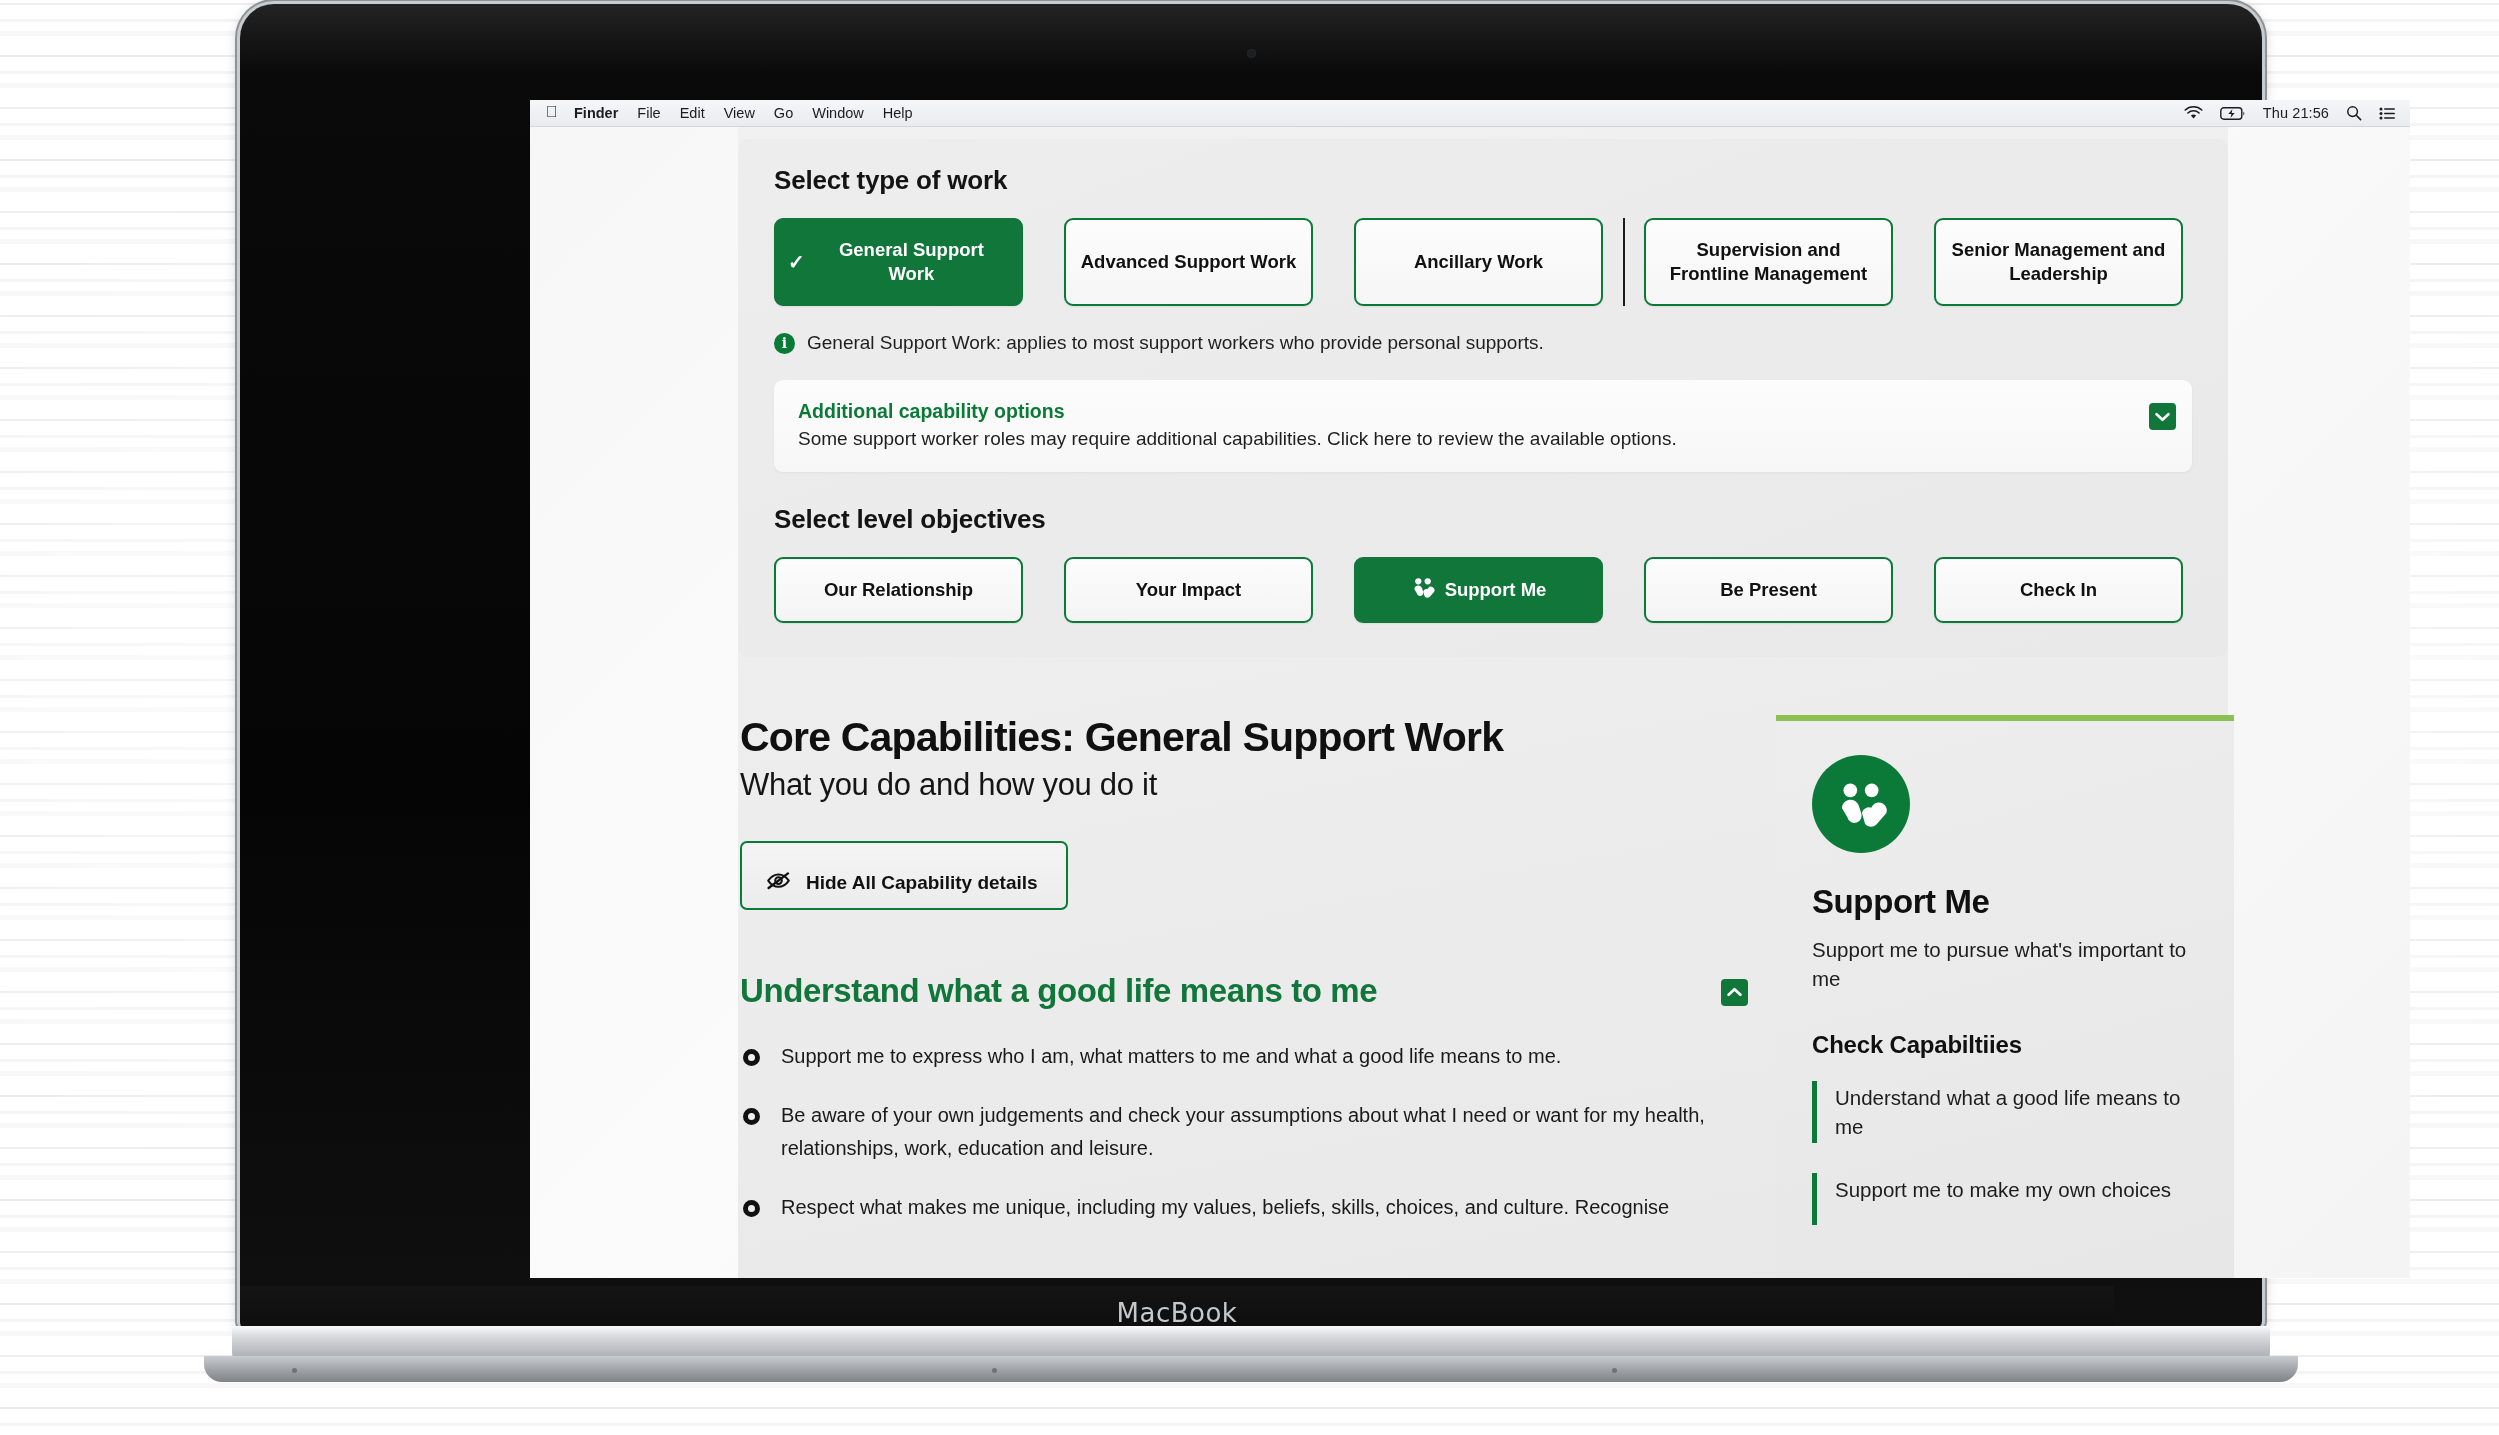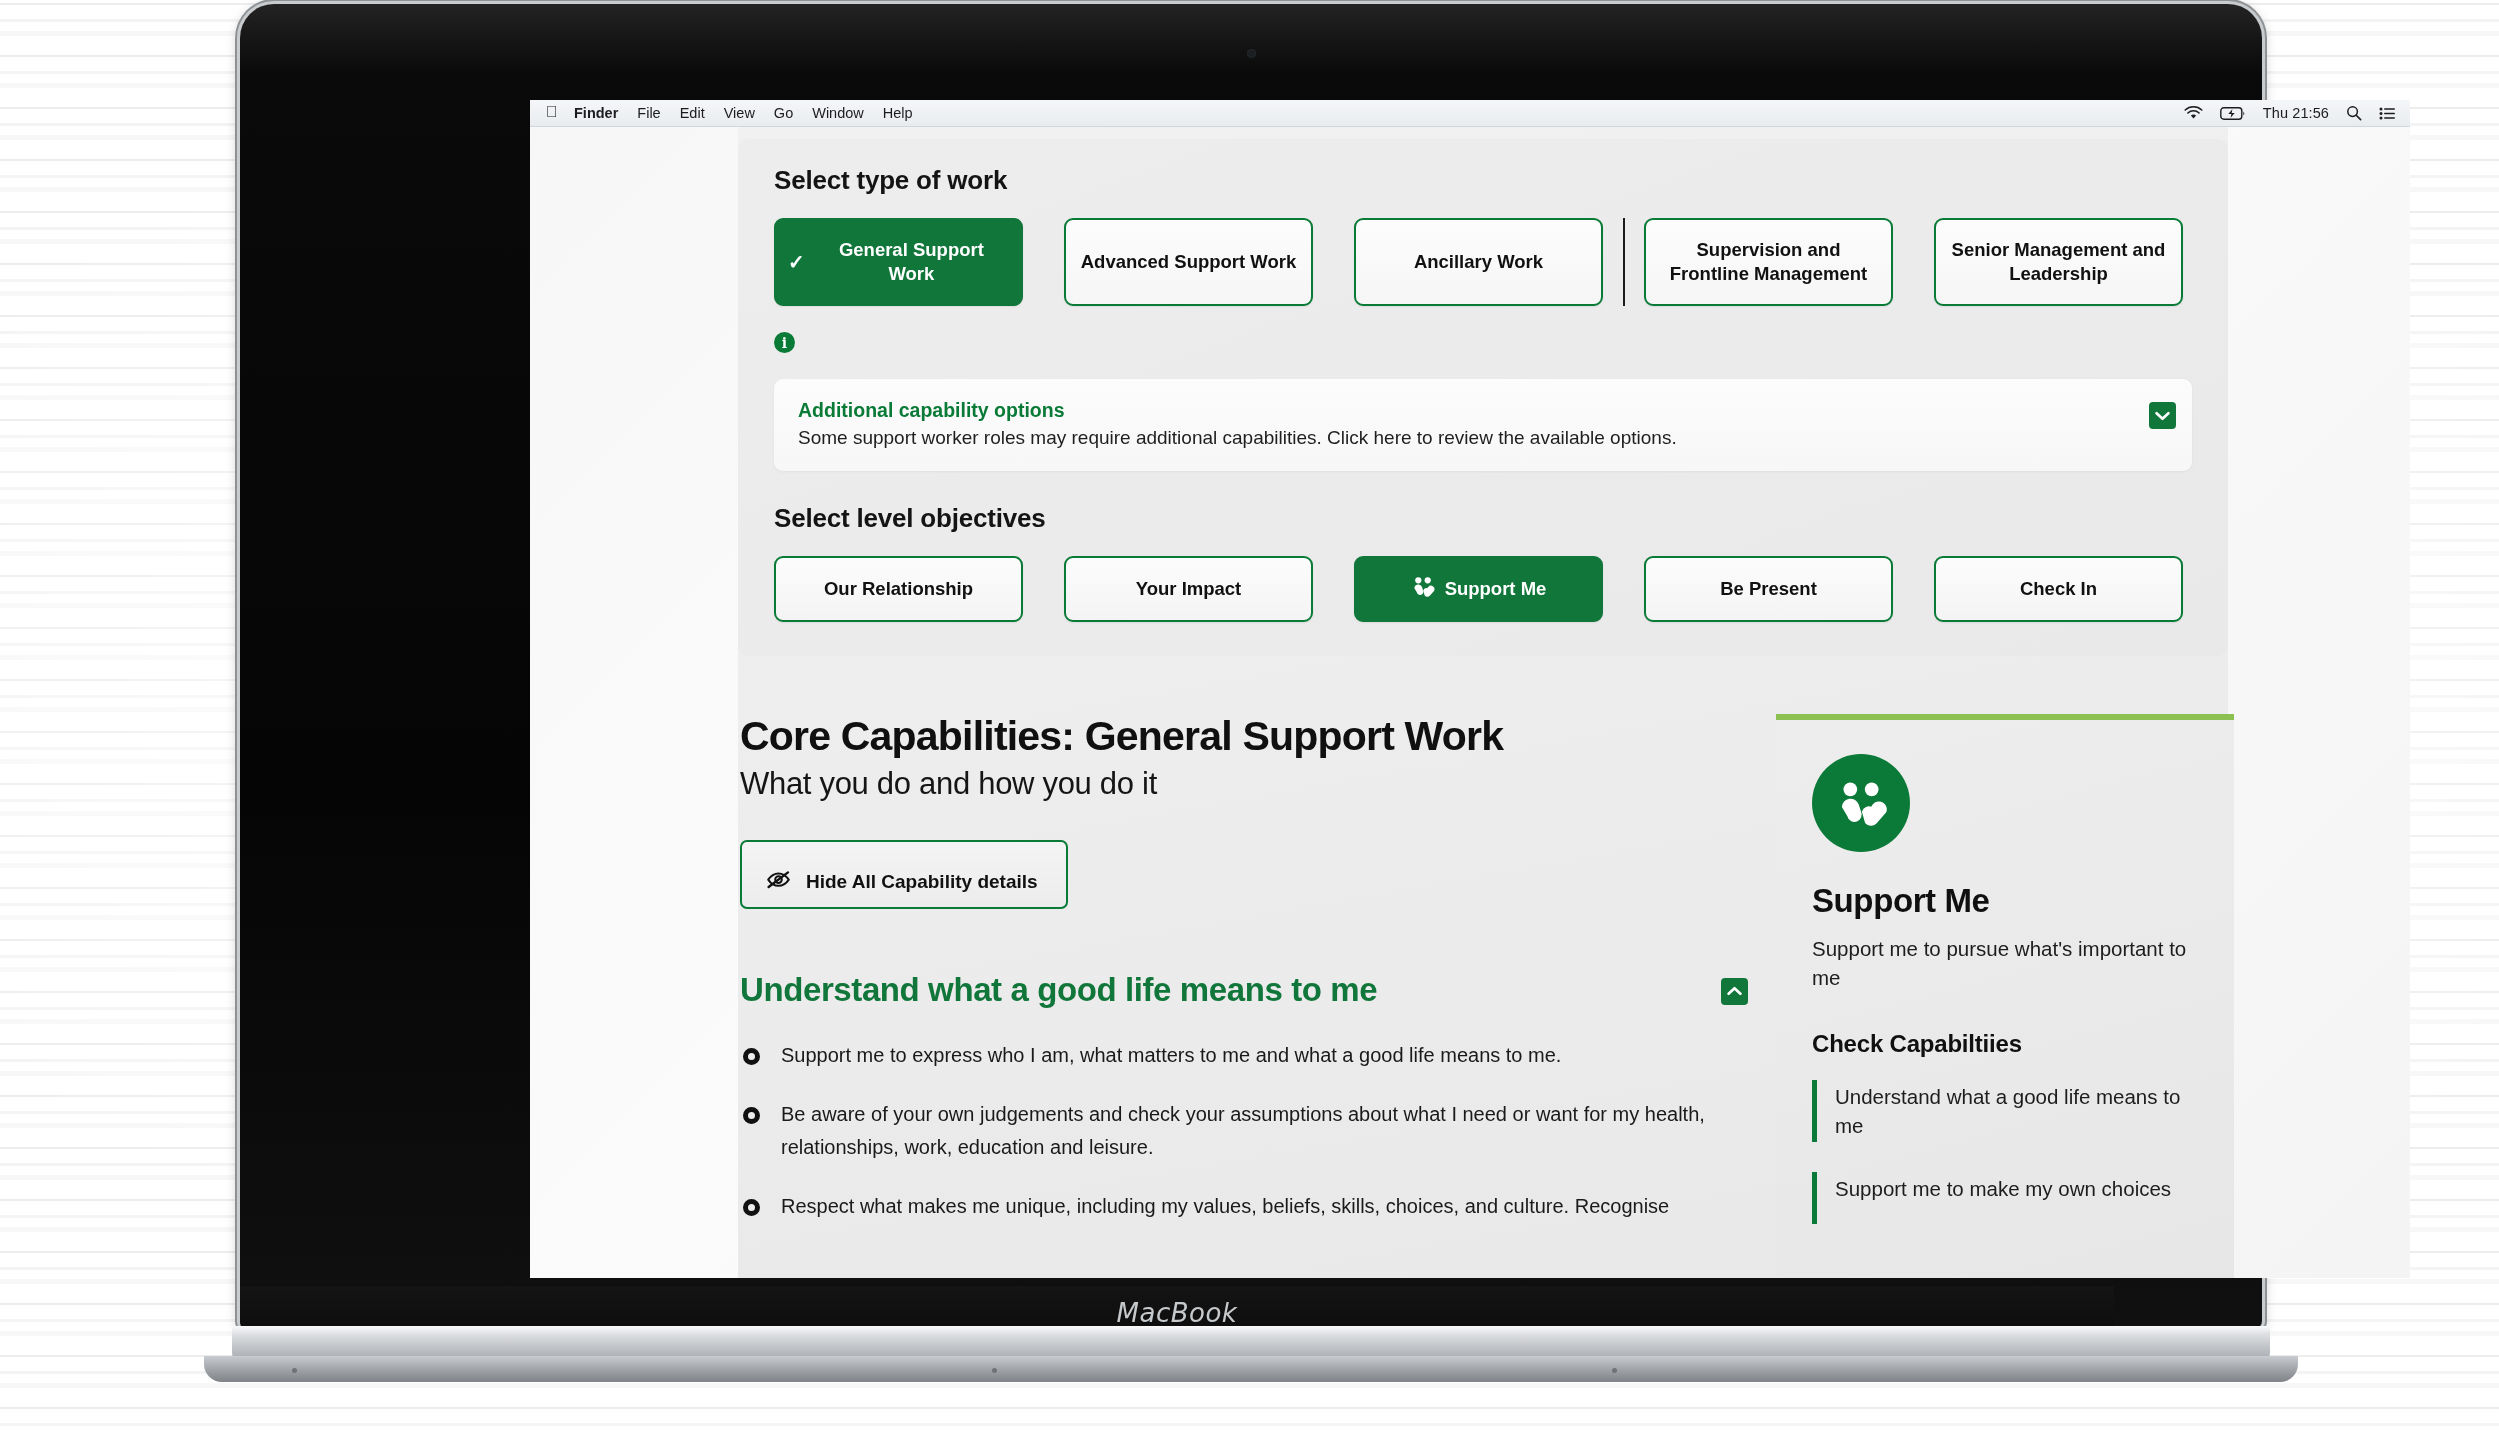--- a/index.html
+++ b/index.html
@@ -81,21 +81,20 @@
     overflow: hidden;
   }
 
   
   .chin {
     position: absolute;
     left: 8px; top: 1282px;
     width: 1874px; height: 46px;
     background: linear-gradient(180deg,#141414 0%, #0d0d0d 100%);
     border-radius: 0 0 10px 10px;
-    font-style: italic;
   }
   .chin-label {
     position: absolute;
     left: 0; right: 0; top: 12px;
     text-align: center;
     color: #c6c9cc;
     font-size: 26px;
     letter-spacing: .5px;
     font-family: "DejaVu Sans", sans-serif;
   }
@@ -513,20 +512,21 @@
               <span class="lbl">Supervision and Frontline Management</span>
             </button>
             <div class="gap"></div>
             <button class="opt-btn">
               <span class="lbl">Senior Management and Leadership</span>
             </button>
           </div>
 
           <div class="info-line">
             <span class="info-icon">i</span>
+            <span>General Support Work: applies to most support workers who provide personal supports.</span>
           </div>
 
           <div class="addcap">
             <div class="txt">
               <div class="t1">Additional capability options</div>
               <div class="t2">Some support worker roles may require additional capabilities. Click here to review the available options.</div>
             </div>
             <button class="sq-btn">
               <svg width="15" height="10" viewBox="0 0 15 10">
                   <path d="M1.6 2.2 L7.5 7.8 L13.4 2.2" stroke="#fff" stroke-width="2.6" fill="none" stroke-linecap="round" stroke-linejoin="round"></path>

